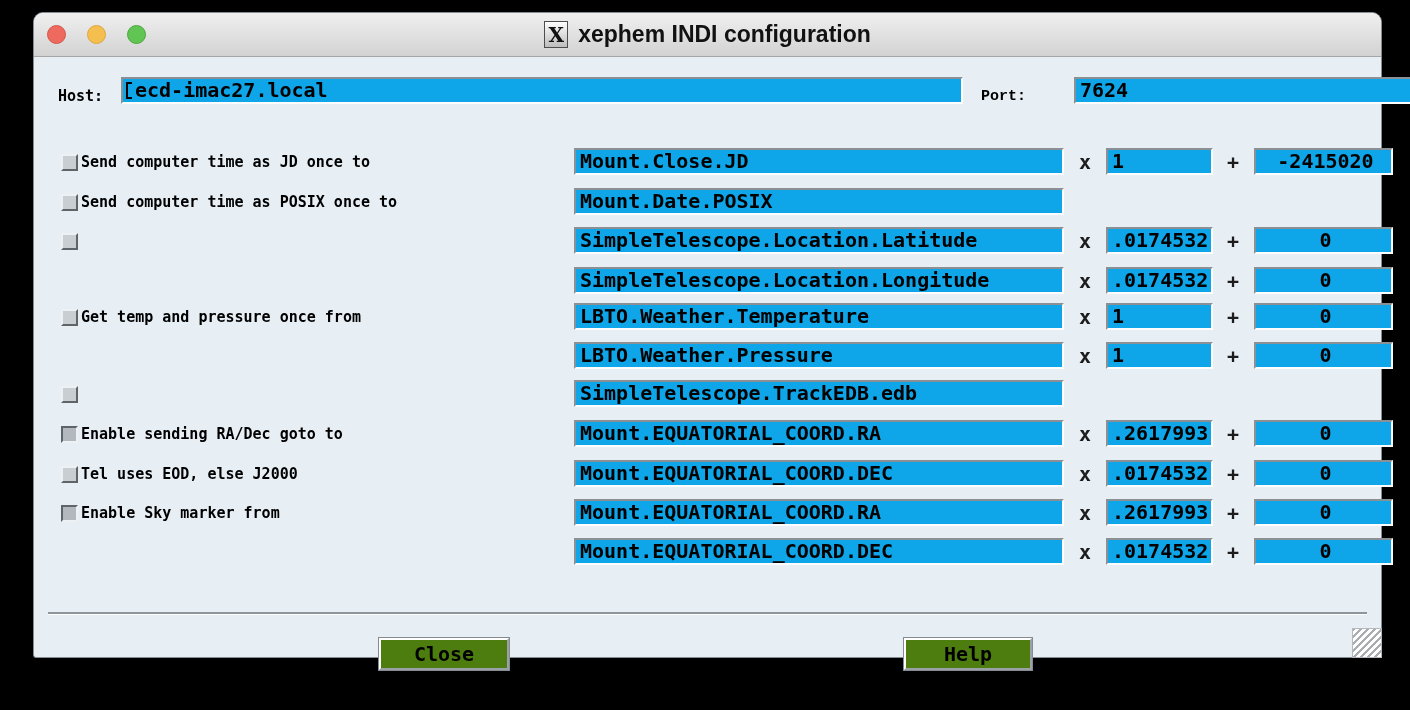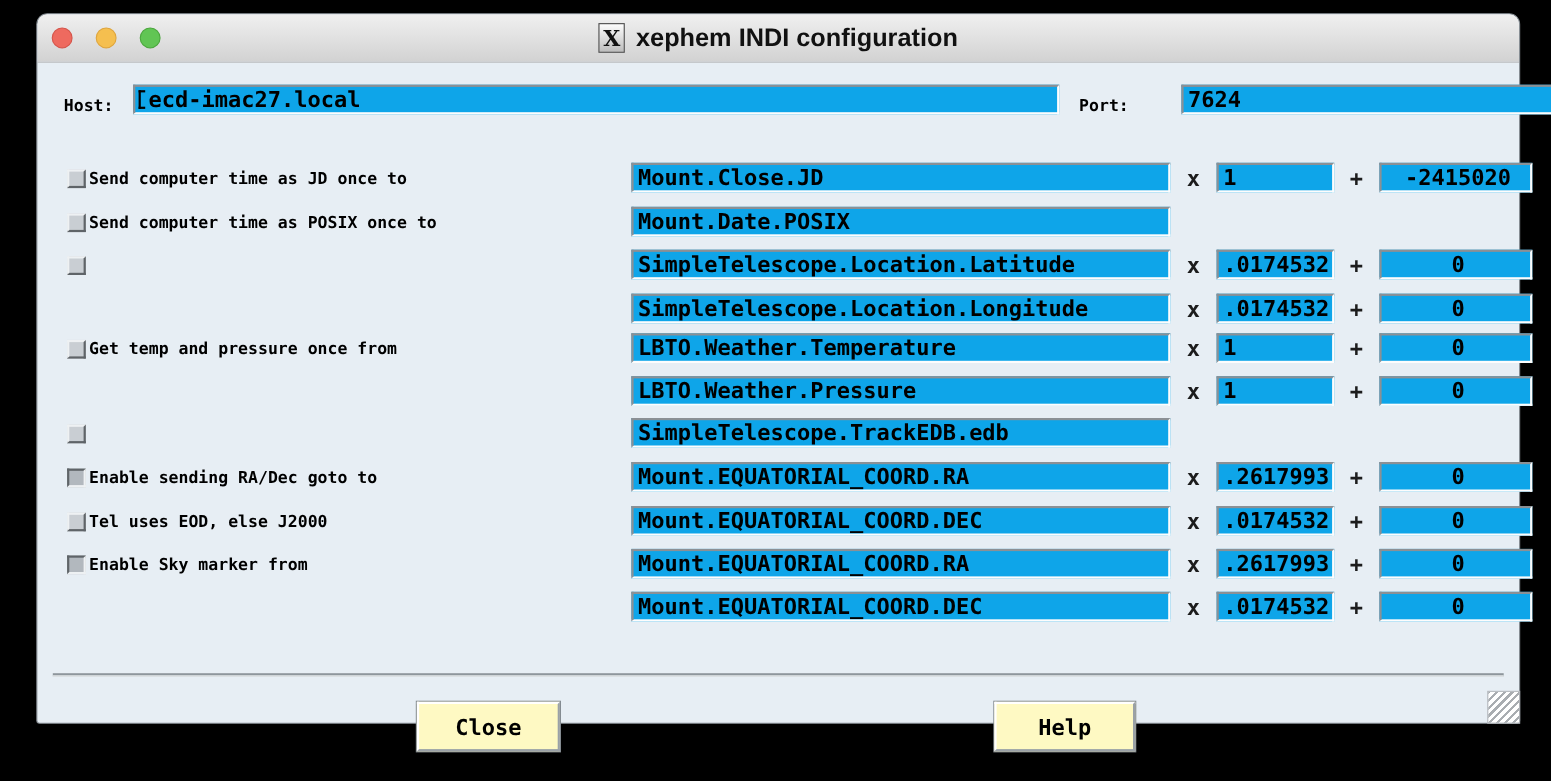--- a/index.html
+++ b/index.html
@@ -37,21 +37,21 @@
   .fld{
     position:absolute;height:27px;background:#0ea5e9;
     border:2px solid;border-color:#8b9095 #fdfdfd #fdfdfd #8b9095;
     font-weight:bold;font-size:20px;color:#000;
     line-height:23px;padding:0 0 0 4px;white-space:nowrap;overflow:hidden;
   }
 
   .hostrow{position:absolute;left:0;top:25px;width:100%;height:27px;}
   .hostlabel{position:absolute;left:24px;top:0;line-height:27px;}
   .hostfield{left:87px;top:-6px;width:842px;padding-left:12px;}
-  .portlabel{position:absolute;left:947px;top:0;line-height:27px;}
+  .portlabel{position:absolute;left:947px;top:0;line-height:27px;font-family:Liberation Mono, monospace;}
   .portfield{left:1040px;top:-6px;width:348px;}
 
   .caret{position:absolute;left:3px;top:3px;width:2px;height:17px;background:#000;}
   .caret::before,.caret::after{content:"";position:absolute;left:0;width:6px;height:2px;background:#000;}
   .caret::before{top:0;}
   .caret::after{bottom:0;}
 
   .row{position:absolute;left:0;width:100%;height:27px;}
   .cb{
     position:absolute;left:27px;top:6px;width:17px;height:17px;border:2px solid;
@@ -65,21 +65,21 @@
   .op{position:absolute;top:0;line-height:29px;font-weight:bold;font-size:20px;color:#1c1c1c;text-align:center;}
   .opx{left:1038px;width:26px;}
   .opp{left:1186px;width:26px;}
 
   .separator{
     position:absolute;left:14px;right:14px;top:554px;height:3px;
     background:#8e969c;border-bottom:1px solid #fbfdfe;
   }
 
   .btn{
-    position:absolute;top:580px;height:45px;background:#fef9c3;
+    position:absolute;top:580px;height:32px;background:#4d7c0f;
     border:2px solid;border-color:#ffffff #9aa1a7 #9aa1a7 #ffffff;
     box-shadow:0 0 0 1px #848b91;
     font-weight:bold;font-size:20px;color:#000;text-align:center;line-height:24px;
     padding:0;font-family:"DejaVu Sans Mono",monospace;cursor:default;
   }
   .btn.close{left:345px;width:130px;}
   .btn.help{left:870px;width:128px;}
 
   .grip{
     position:absolute;right:-1px;bottom:-1px;width:30px;height:30px;

